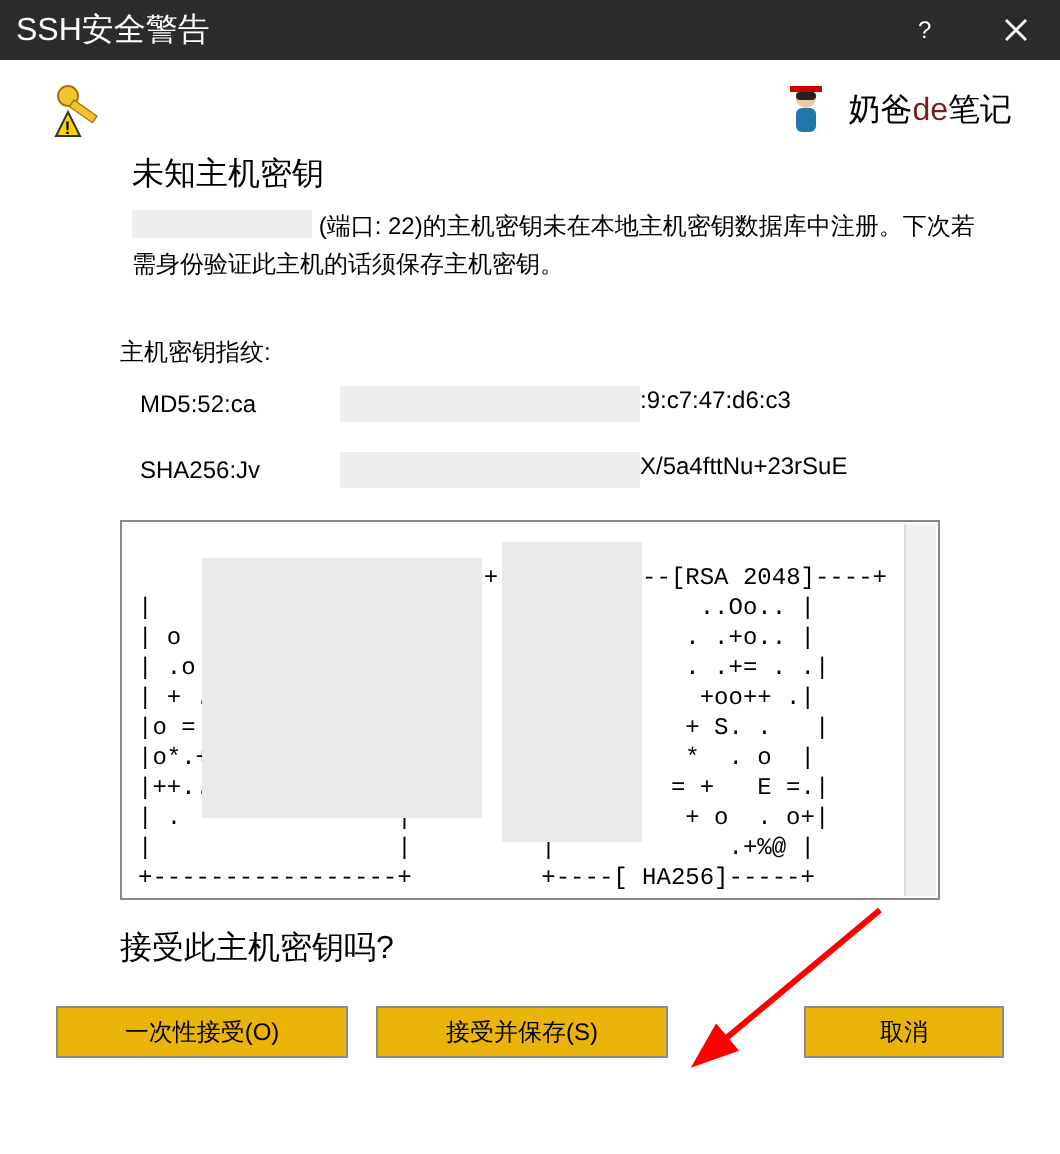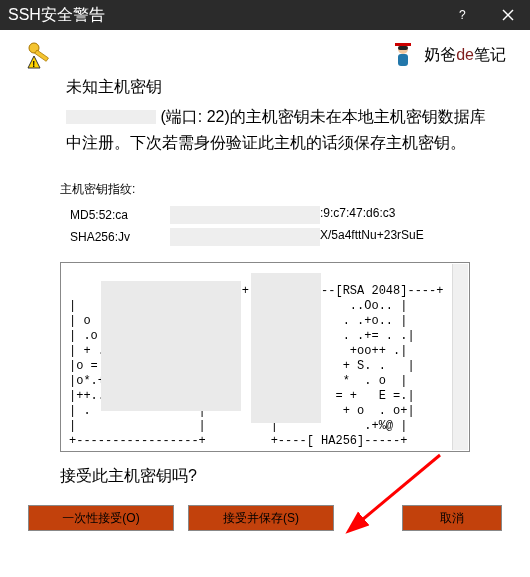--- a/index.html
+++ b/index.html
@@ -51,39 +51,39 @@
   .logo-blk {
     display: flex;
     align-items: center;
     gap: 6px;
   }
   .logo-text { font-size: 16px; }
   .logo-text .de { color: #7f1d1d; }
   .msgblock {
     margin-left: 42px;
     margin-right: 8px;
-    font-size: 16px;
+    font-size: 12px;
     line-height: 1.6;
     margin-bottom: 26px;
   }
   .redact {
     display: inline-block;
     background: #eee;
     height: 14px;
     vertical-align: -2px;
   }
   .section-label {
     margin-left: 0;
     margin-bottom: 8px;
     font-size: 12px;
   }
   .fp-grid {
     display: grid;
     grid-template-columns: 100px 1fr;
-    row-gap: 4px;
+    row-gap: 15px;
     margin-left: 10px;
     margin-bottom: 16px;
     font-size: 12px;
     align-items: center;
   }
   .fp-grid .redacted-chunk {
     background: #eee;
     height: 18px;
   }
   .fp-row-val { display:flex; align-items:flex-start; gap:0; }
@@ -109,21 +109,21 @@
   }
   .btnrow {
     display: flex;
     gap: 14px;
     padding-bottom: 16px;
     align-items: center;
   }
   .btn {
     height: 26px;
     border: 1px solid #888;
-    background: #c2410c;
+    background: #eab308;
     display: flex;
     align-items: center;
     justify-content: center;
     font-size: 12px;
     cursor: pointer;
   }
   .btn.accept-once { width: 146px; margin-left: 4px;}
   .btn.accept-save { width: 146px; }
   .btn.cancel { width: 100px; margin-left: auto; margin-right: 4px;}
   .arrow {

